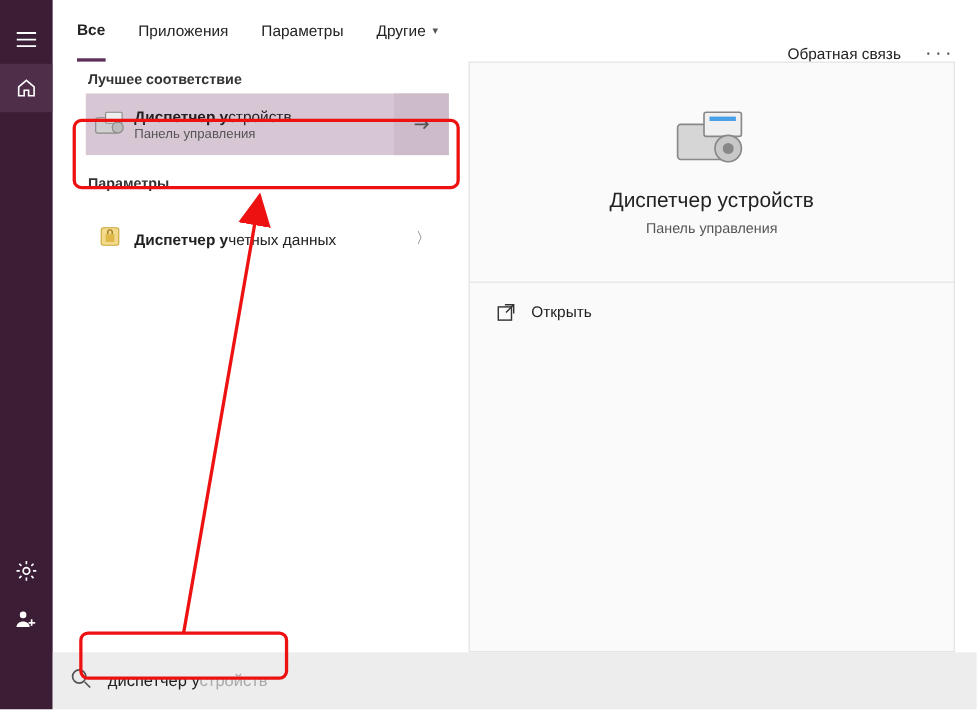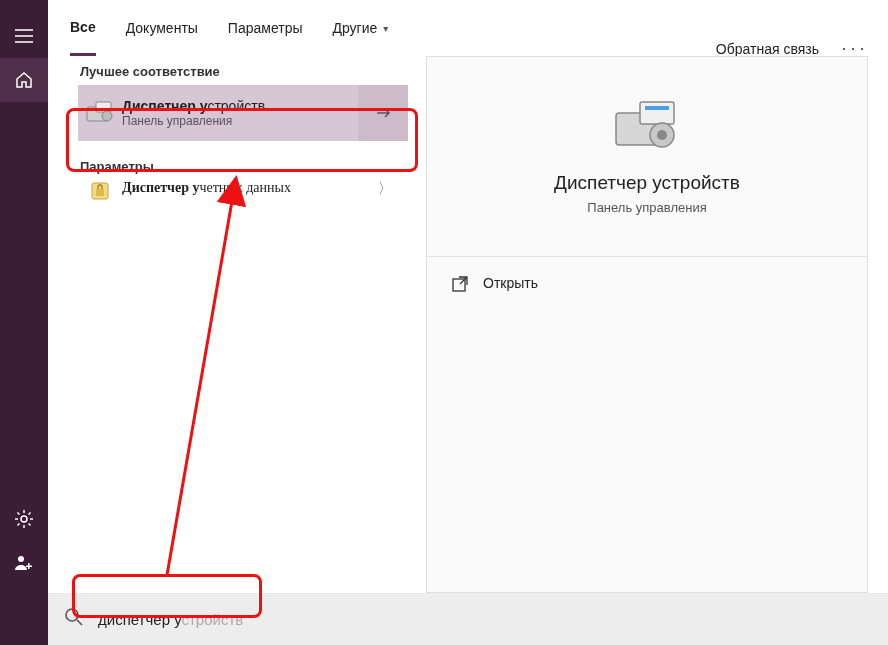--- a/index.html
+++ b/index.html
@@ -37,21 +37,21 @@
     display:flex; align-items:center; height:56px; background:#d7c7d4;
     cursor:pointer; position:relative;
   }
   .result .r-icon { width:44px; display:flex; align-items:center; justify-content:center; }
   .result .r-text { flex:1; display:flex; flex-direction:column; justify-content:center; }
   .result .r-title { font-size:14px; color:#222; }
   .result .r-sub { font-size:12px; color:#555; }
   .result .r-arrow { width:50px; height:56px; display:flex; align-items:center; justify-content:center; background:#cdbbca; color:#555; }
 
   .param-item {
-    display:flex; align-items:flex-start; height:46px; cursor:pointer;font-family:Liberation Serif, serif;
+    display:flex; align-items:flex-end; height:46px; cursor:pointer;
   }
   .param-item .p-icon { width:44px; display:flex; align-items:center; justify-content:center; }
   .param-item .p-text { flex:1; font-size:14px; color:#222; }
   .param-item .p-chev { width:30px; color:#666; font-size:14px; }
 
   
   .detail-top { height:200px; display:flex; flex-direction:column; align-items:center; justify-content:center; border-bottom:1px solid #e3e3e3; }
   .detail-icon { width:70px; height:55px; margin-bottom:18px; }
   .detail-title { font-size:19px; color:#222; margin-bottom:6px; }
   .detail-sub { font-size:13px; color:#555; }
@@ -110,21 +110,21 @@
     <div style="height:60px"></div>
   </div>
 
   <div class="content">
 
     <div class="tabs">
       <div class="tab active">
           <span>Все</span>
         </div>
       <div class="tab">
-          <span>Документы</span>
+          <span>Приложения</span>
         </div>
       <div class="tab">
           <span>Параметры</span>
         </div>
       <div class="tab">
           <span>Другие</span>
           <span class="chev">▾</span>
         </div>
       <div class="right">
         <div class="tab" style="border:none">

